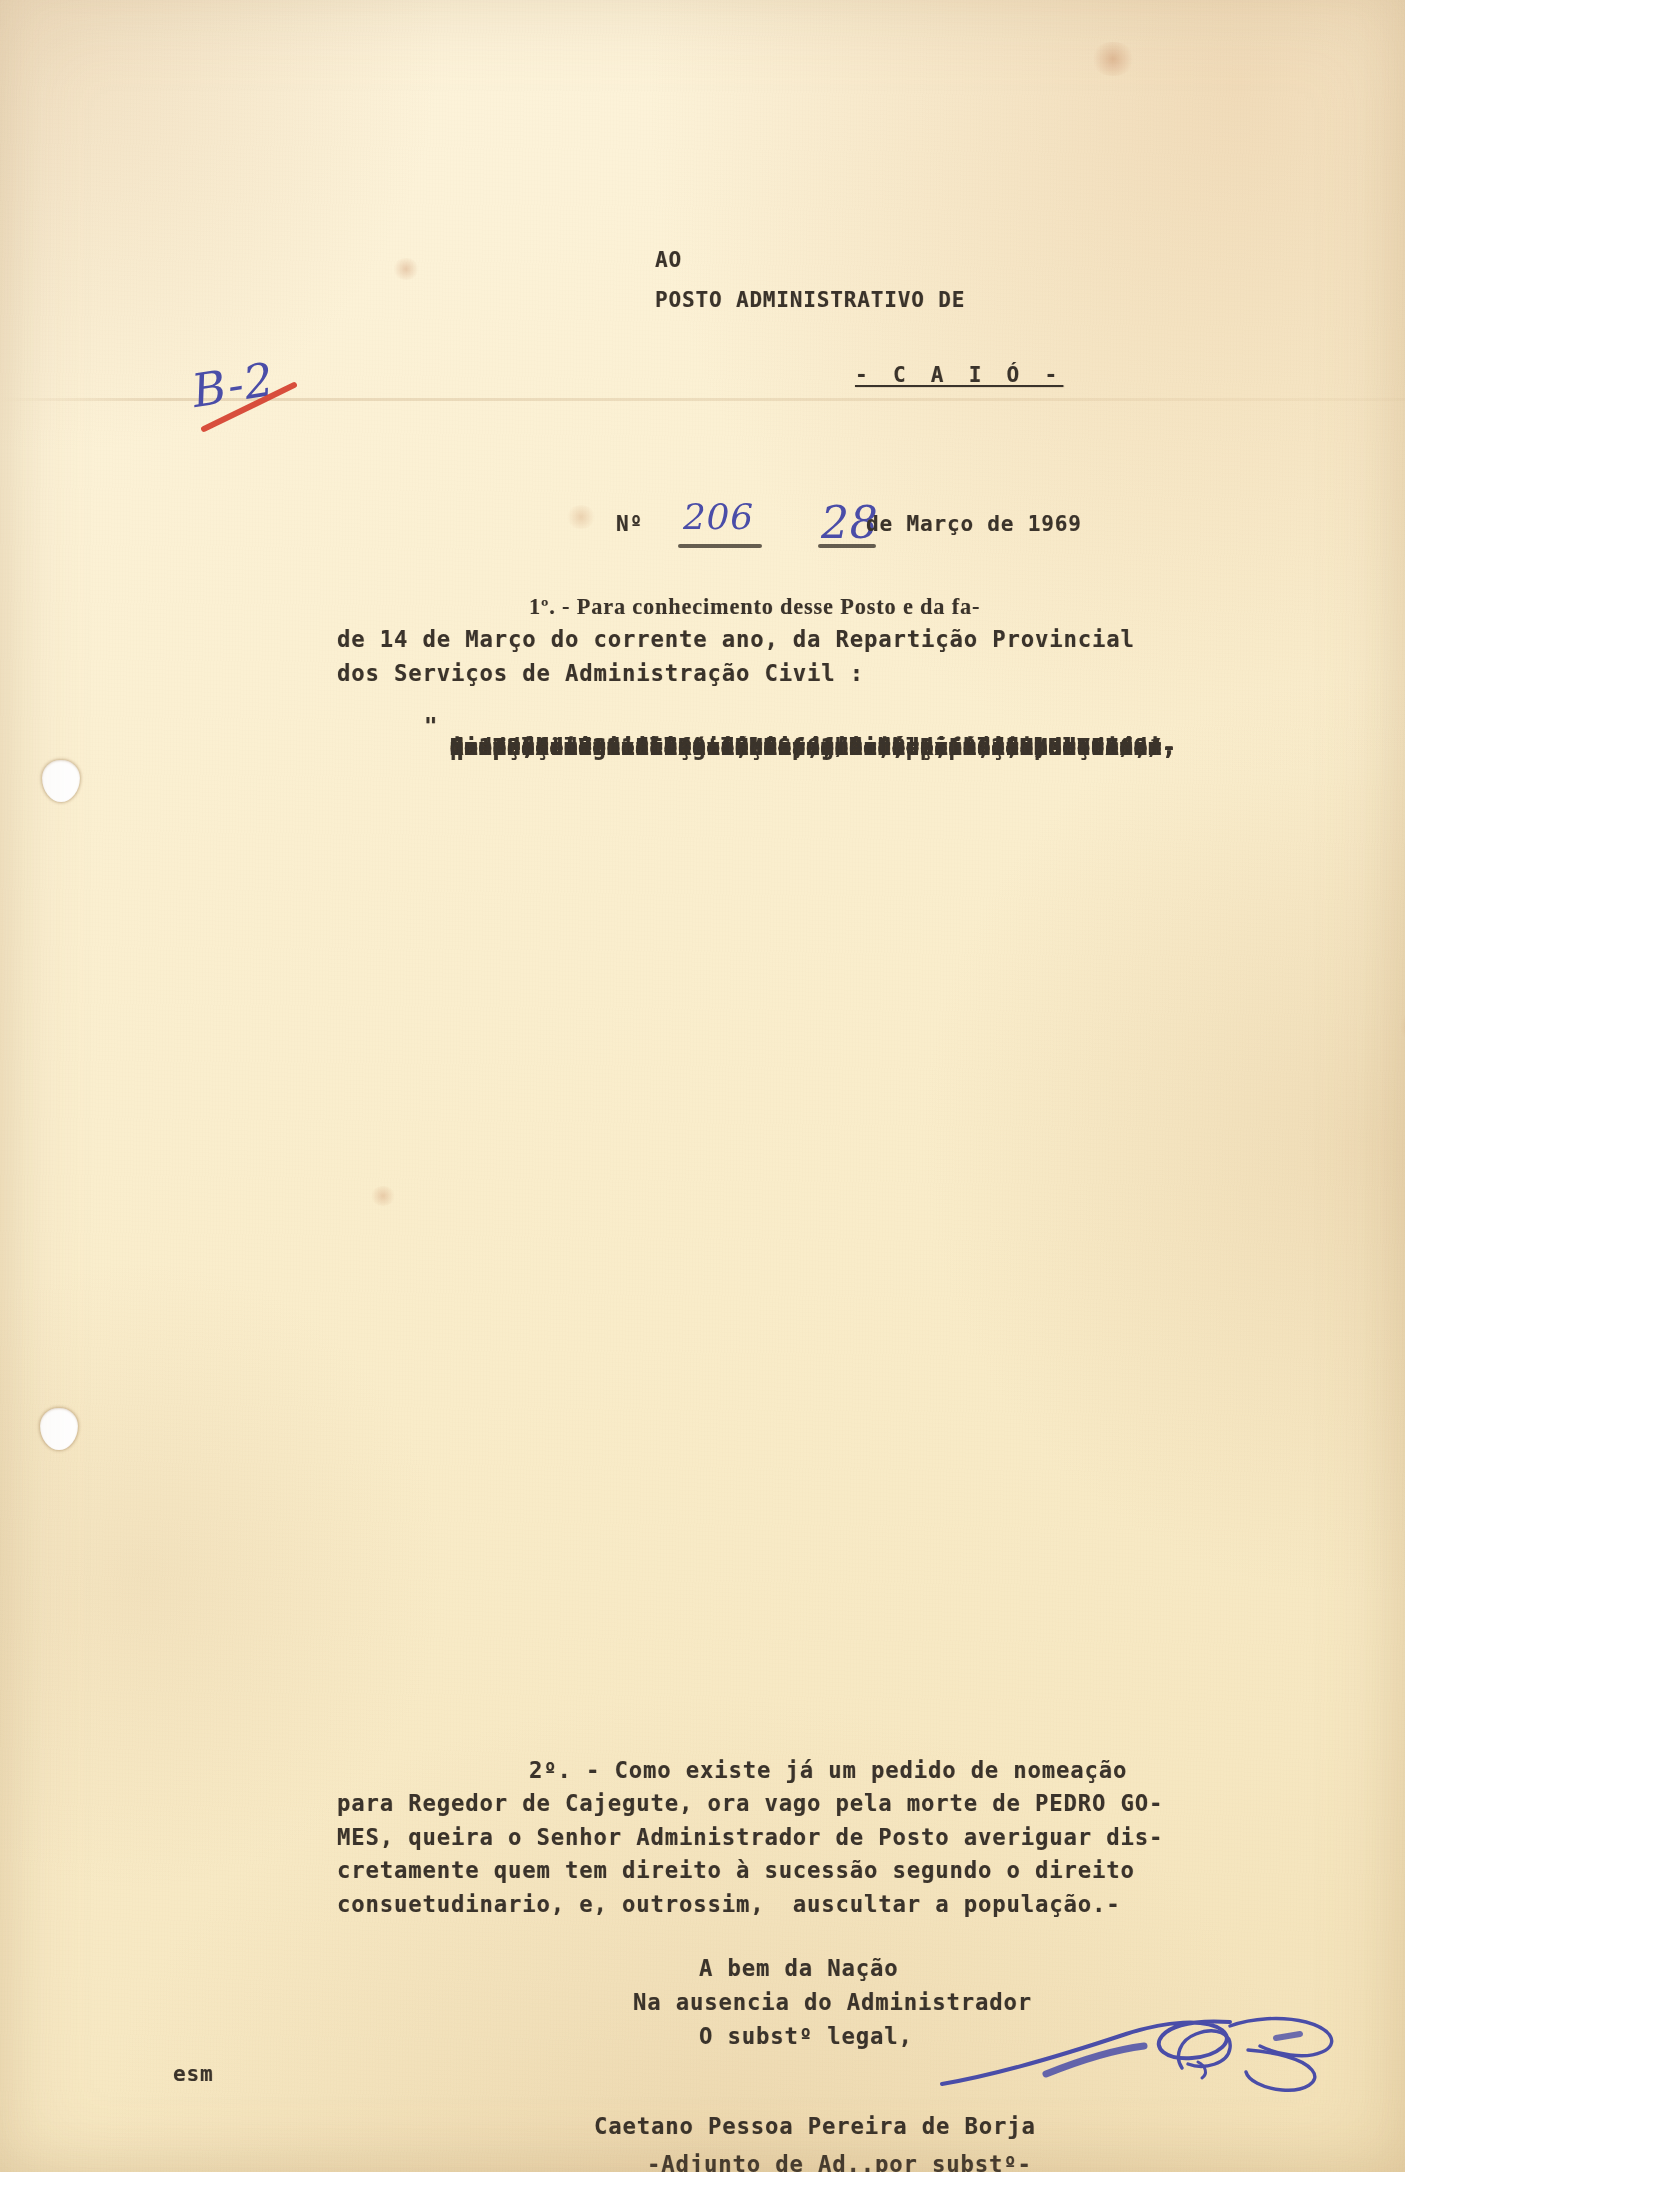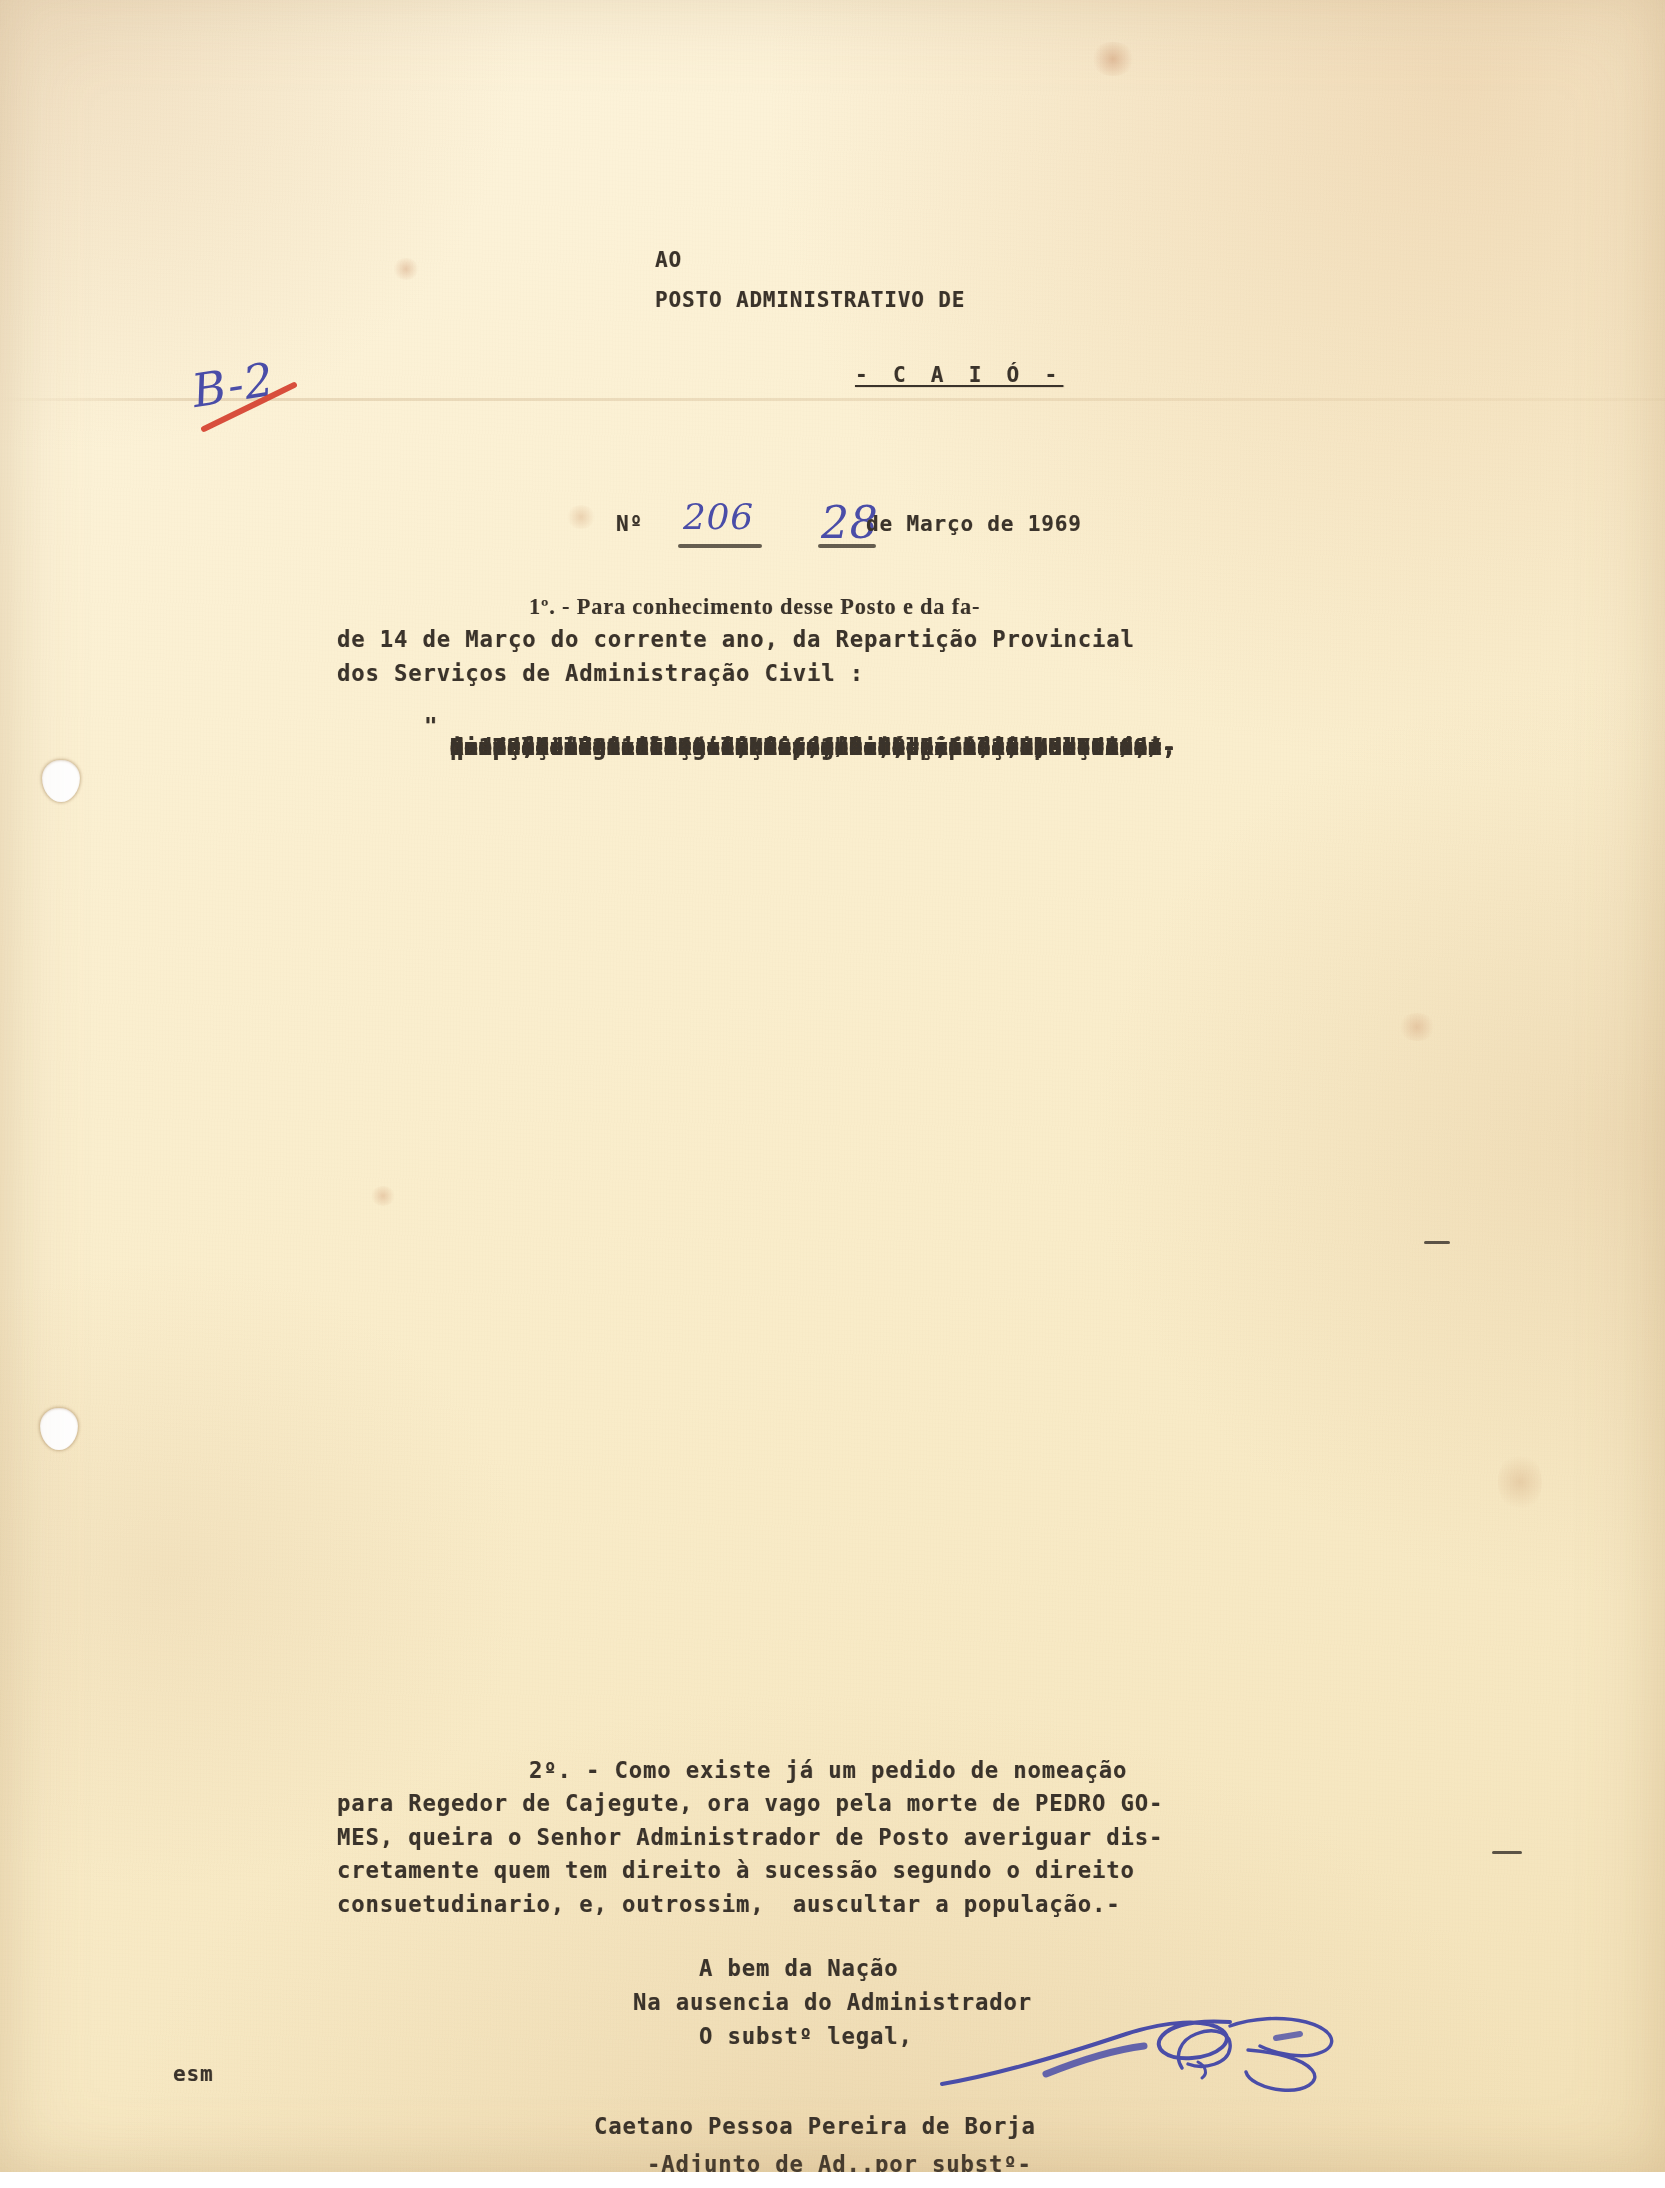--- a/index.html
+++ b/index.html
@@ -3,21 +3,21 @@
 <meta charset="utf-8">
 <style>
   html, body {
     margin: 0;
     padding: 0;
     background: #ffffff;
   }
 
   #page {
     position: relative;
-    width: 1665px;
+    width: 1405px;
     height: 2188px;
     overflow: hidden;
     background: #22c55e;
     font-family: "DejaVu Sans Mono", monospace;
   }
 
   
   .paper-base {
     position: absolute;
     inset: 0;

